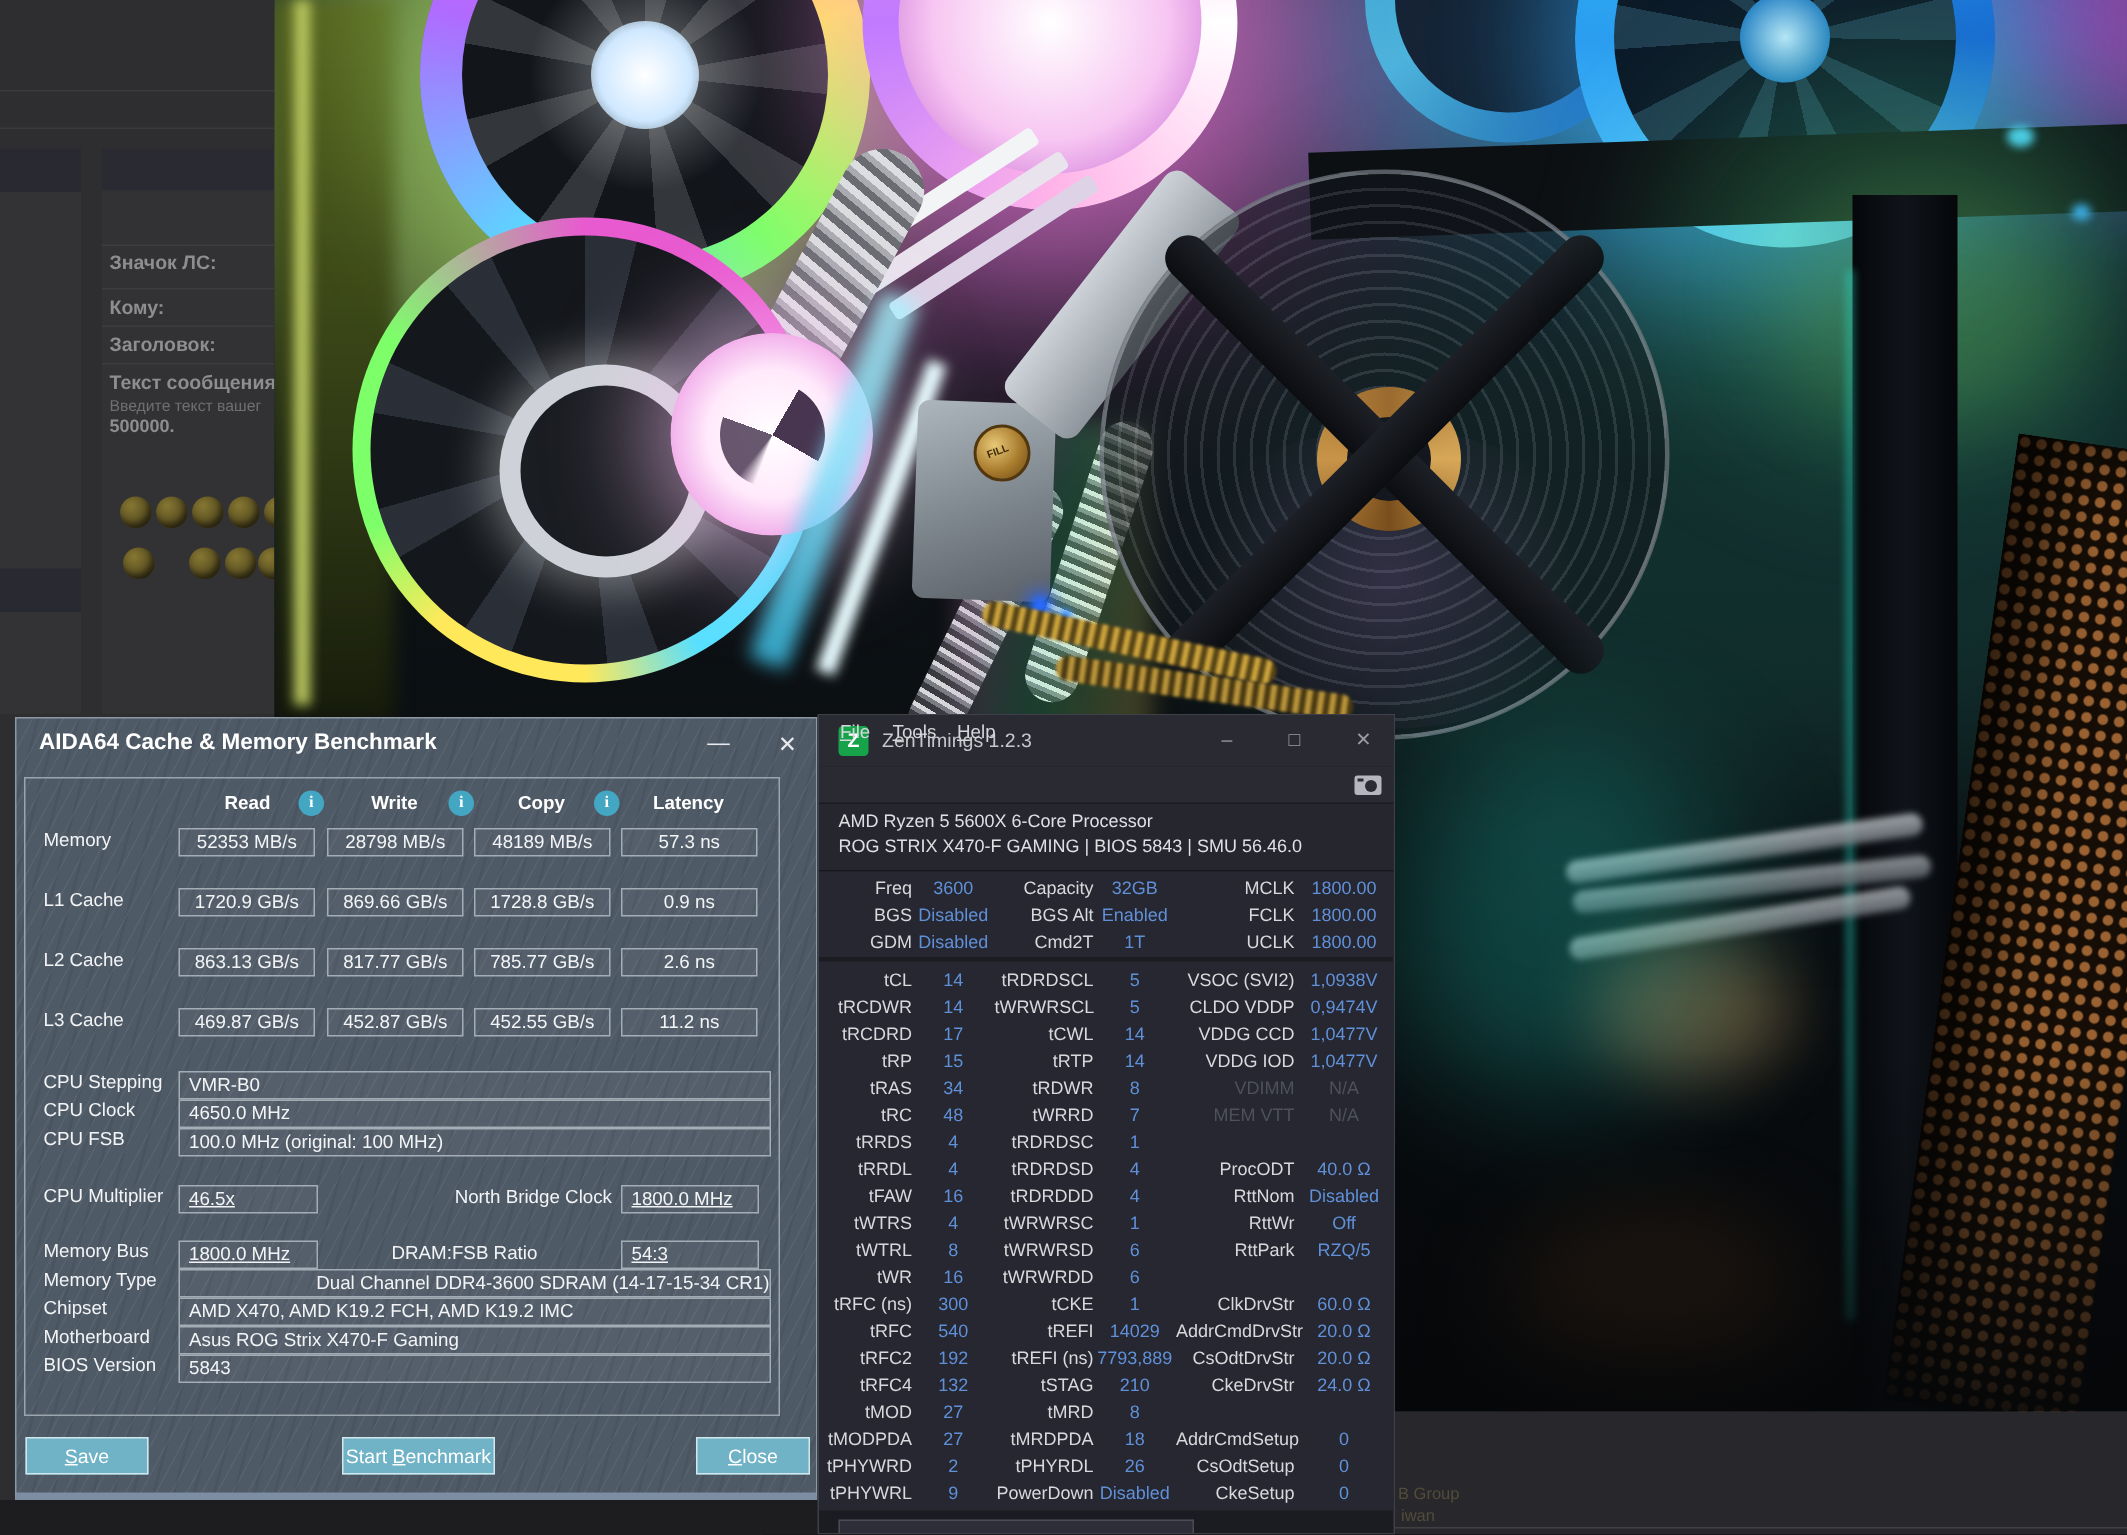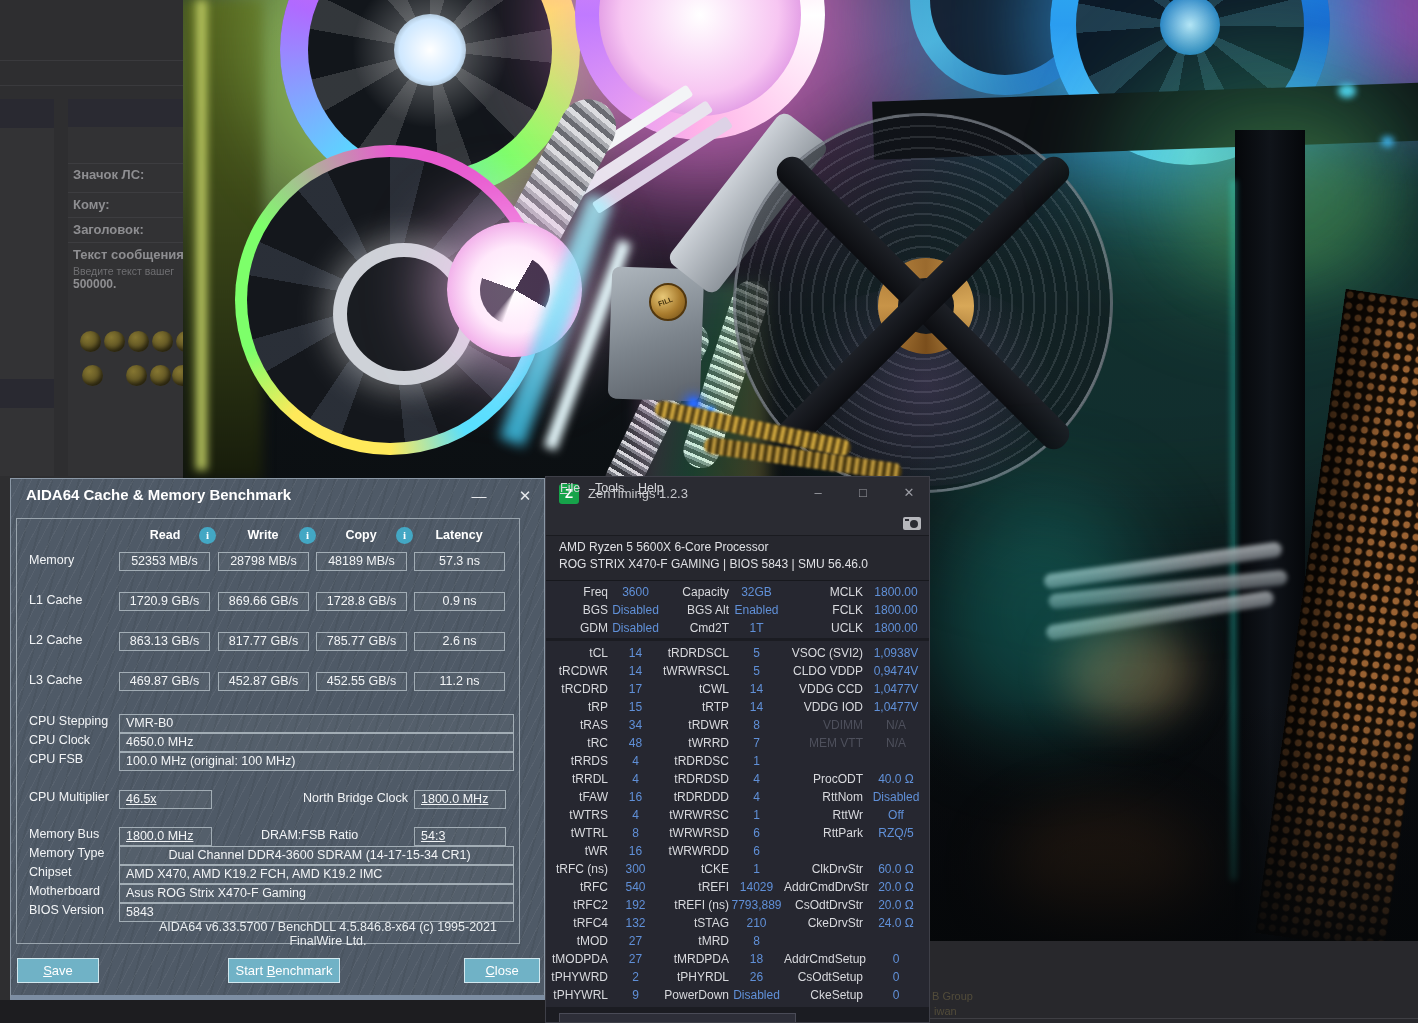--- a/index.html
+++ b/index.html
@@ -306,43 +306,42 @@
       <span class="ilbl">Memory Bus</span>
       <span class="sbox" style="left:108px;width:85px">1800.0 MHz</span>
       <span class="abs" style="left:250px;top:2px;width:147px;text-align:left">DRAM:FSB Ratio</span>
       <span class="sbox" style="left:403px;width:84px">54:3</span>
     </div>
 
     <div class="abs" style="left:0;top:366px;width:509px">
 
         <div class="irow">
           <span class="ilbl">Memory Type</span>
-          <span class="ibox abox" style="width:387px;text-align:center">Dual Channel DDR4-3600 SDRAM  (14-17-15-34 CR1)</span>
+          <span class="ibox abox" style="width:387px;text-align:right">Dual Channel DDR4-3600 SDRAM  (14-17-15-34 CR1)</span>
         </div>
 
         <div class="irow">
           <span class="ilbl">Chipset</span>
           <span class="ibox abox" style="width:387px;text-align:left">AMD X470, AMD K19.2 FCH, AMD K19.2 IMC</span>
         </div>
 
         <div class="irow">
           <span class="ilbl">Motherboard</span>
           <span class="ibox abox" style="width:387px;text-align:left">Asus ROG Strix X470-F Gaming</span>
         </div>
 
         <div class="irow">
           <span class="ilbl">BIOS Version</span>
           <span class="ibox abox" style="width:387px;text-align:left">5843</span>
         </div>
       </div>
 
-    <div class="abs a-foot">AIDA64 v6.33.5700 / BenchDLL 4.5.846.8-x64  (c) 1995-2021 FinalWire Ltd.</div>
 
     <div class="abs abtn" style="left:6px;width:82px"><span></span><span class="u">S</span><span>ave</span></div>
-    <div class="abs abtn" style="left:217px;width:112px"><span>Start </span><span class="u">B</span><span>enchmark</span></div>
+    <div class="abs abtn" style="left:217px;width:102px"><span>Start </span><span class="u">B</span><span>enchmark</span></div>
     <div class="abs abtn" style="left:453px;width:76px"><span></span><span class="u">C</span><span>lose</span></div>
   </div>
 
   <div class="abs zt">
     <div class="abs z-bar"></div>
     <div class="abs z-logo">Z</div>
     <div class="abs z-title">ZenTimings 1.2.3</div>
     <div class="abs z-ctl" style="left:262px">–</div>
     <div class="abs z-ctl" style="left:307px">□</div>
     <div class="abs z-ctl" style="left:353px">✕</div>

